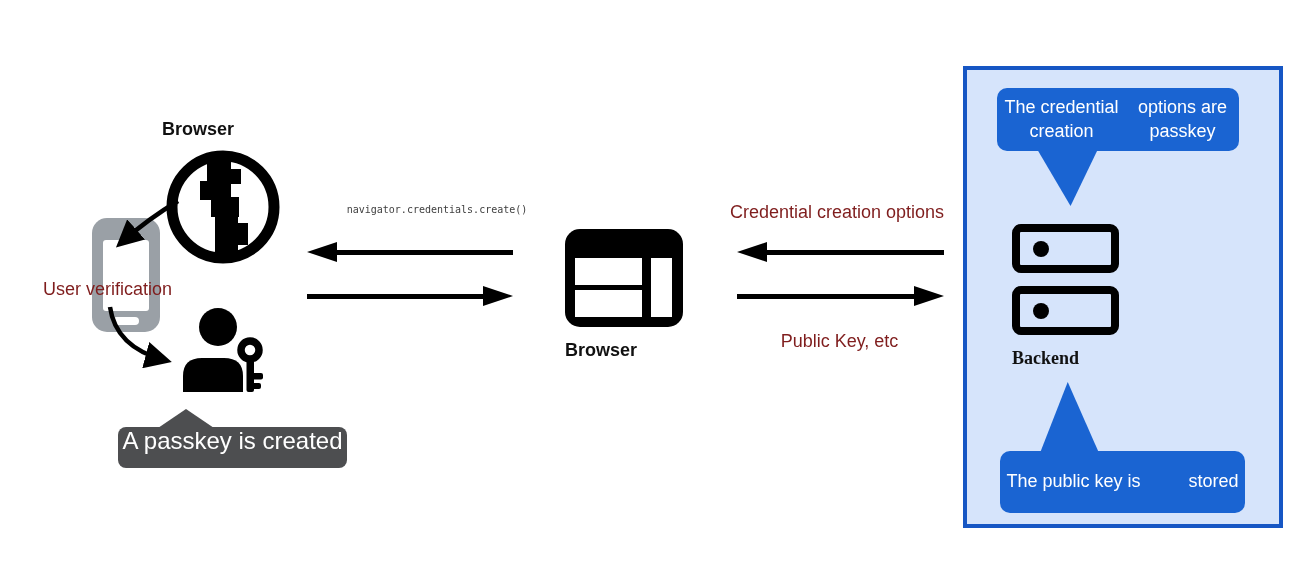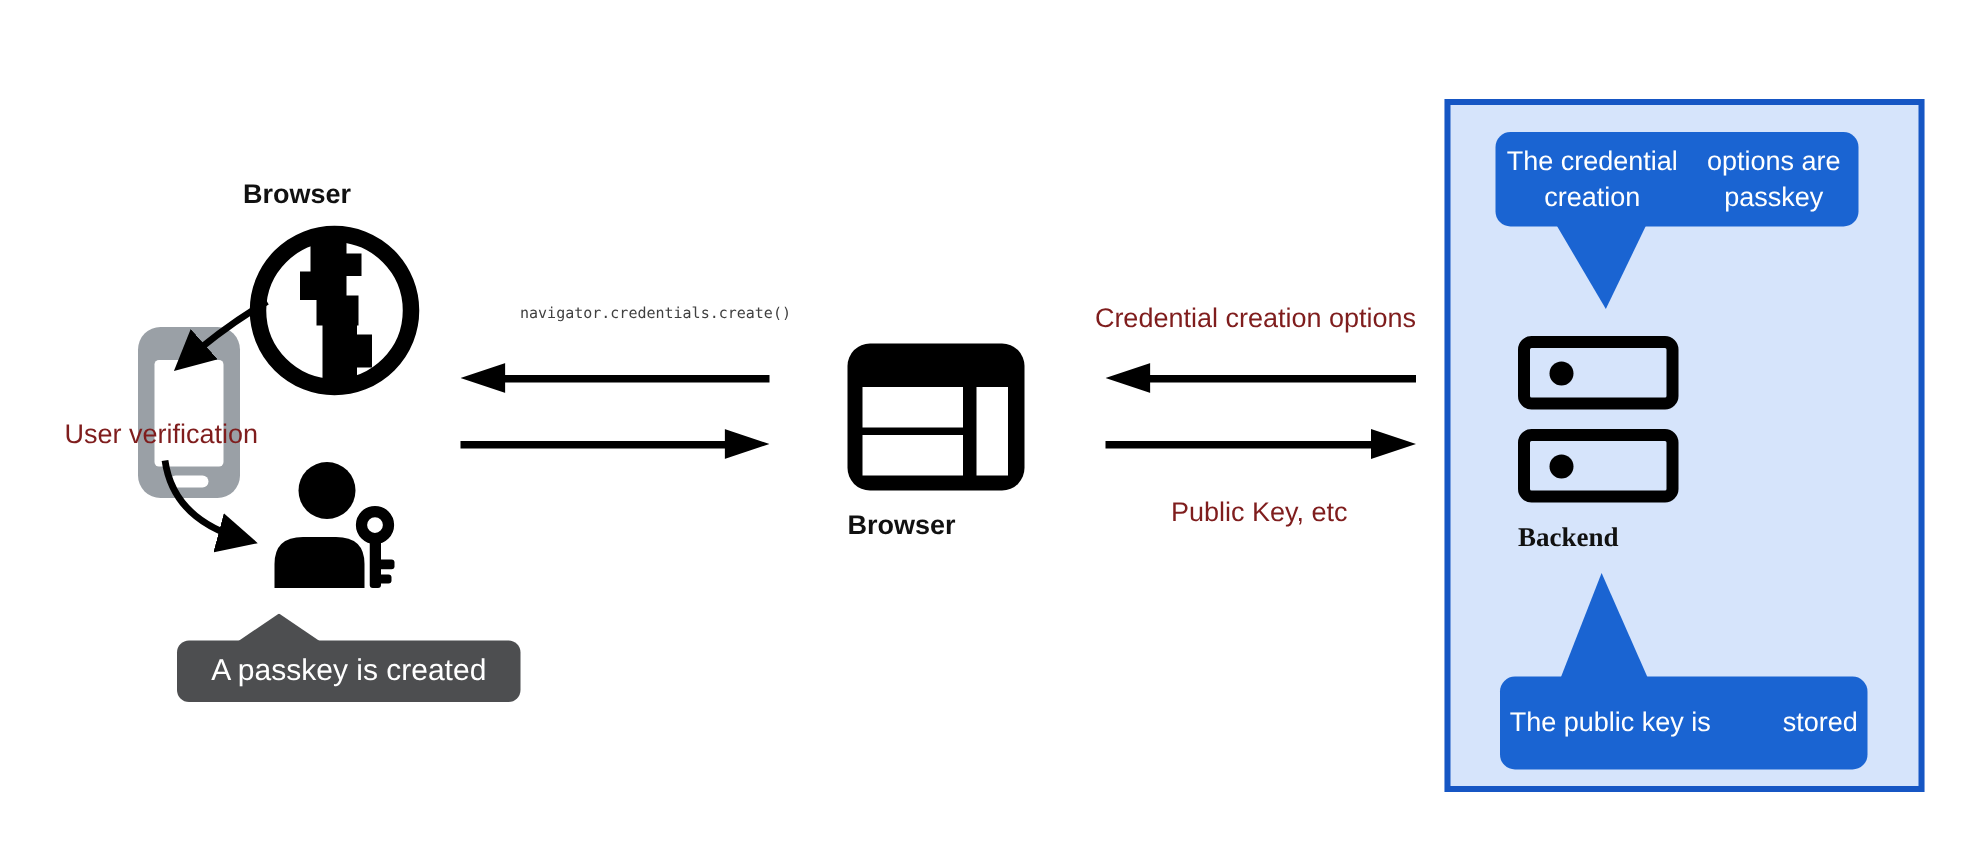--- a/index.html
+++ b/index.html
@@ -22,21 +22,21 @@
   .arrow.right::after{content:"";position:absolute;right:0;top:0;width:30px;height:20px;background:#000;
     clip-path:polygon(100% 50%,0 0,0 100%);}
 
   
   .phone{left:92px;top:218px;width:68px;height:114px;background:#9aa0a6;border-radius:15px;}
   .phone .screen{position:absolute;left:11px;right:11px;top:22px;bottom:21px;background:#fff;border-radius:3px;}
   .phone .homebar{position:absolute;left:50%;transform:translateX(-50%);bottom:7px;width:26px;height:8px;background:#fff;border-radius:4px;}
 
   
   .tooltip{left:118px;top:427px;width:229px;height:41px;background:#4d4e50;border-radius:8px;
-    display:flex;align-items:center;justify-content:center;color:#fff;font-size:20px;}
+    display:flex;align-items:flex-start;justify-content:center;color:#fff;font-size:24px;}
   .tooltip .tip{position:absolute;left:40px;top:-18px;width:56px;height:19px;background:#4d4e50;
     clip-path:polygon(50% 0,0 100%,100% 100%);}
 
   
   .frontend-icon{left:565px;top:229px;width:118px;height:98px;background:#000;border-radius:15px;}
   .frontend-icon .w{position:absolute;background:#fff;}
   .frontend-icon .row1{left:10px;top:29px;width:67px;height:27px;}
   .frontend-icon .row2{left:10px;top:61px;width:67px;height:27px;}
   .frontend-icon .col{left:86px;top:29px;width:21px;height:59px;}
 

